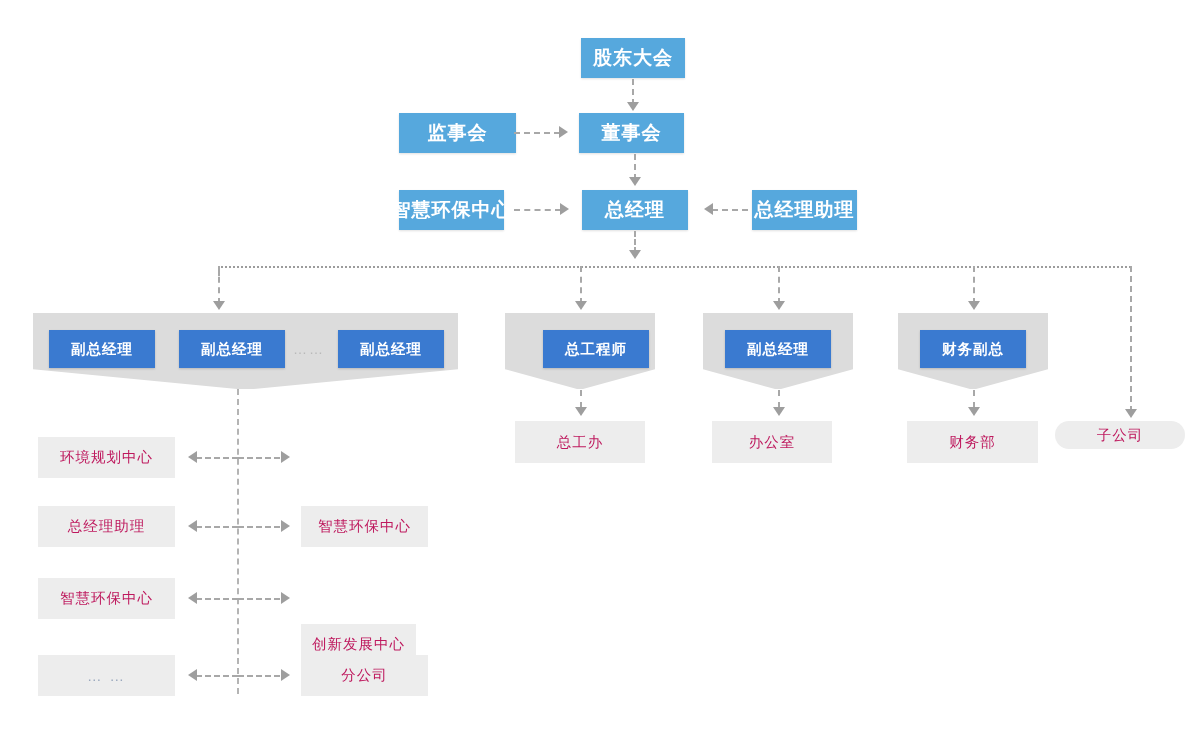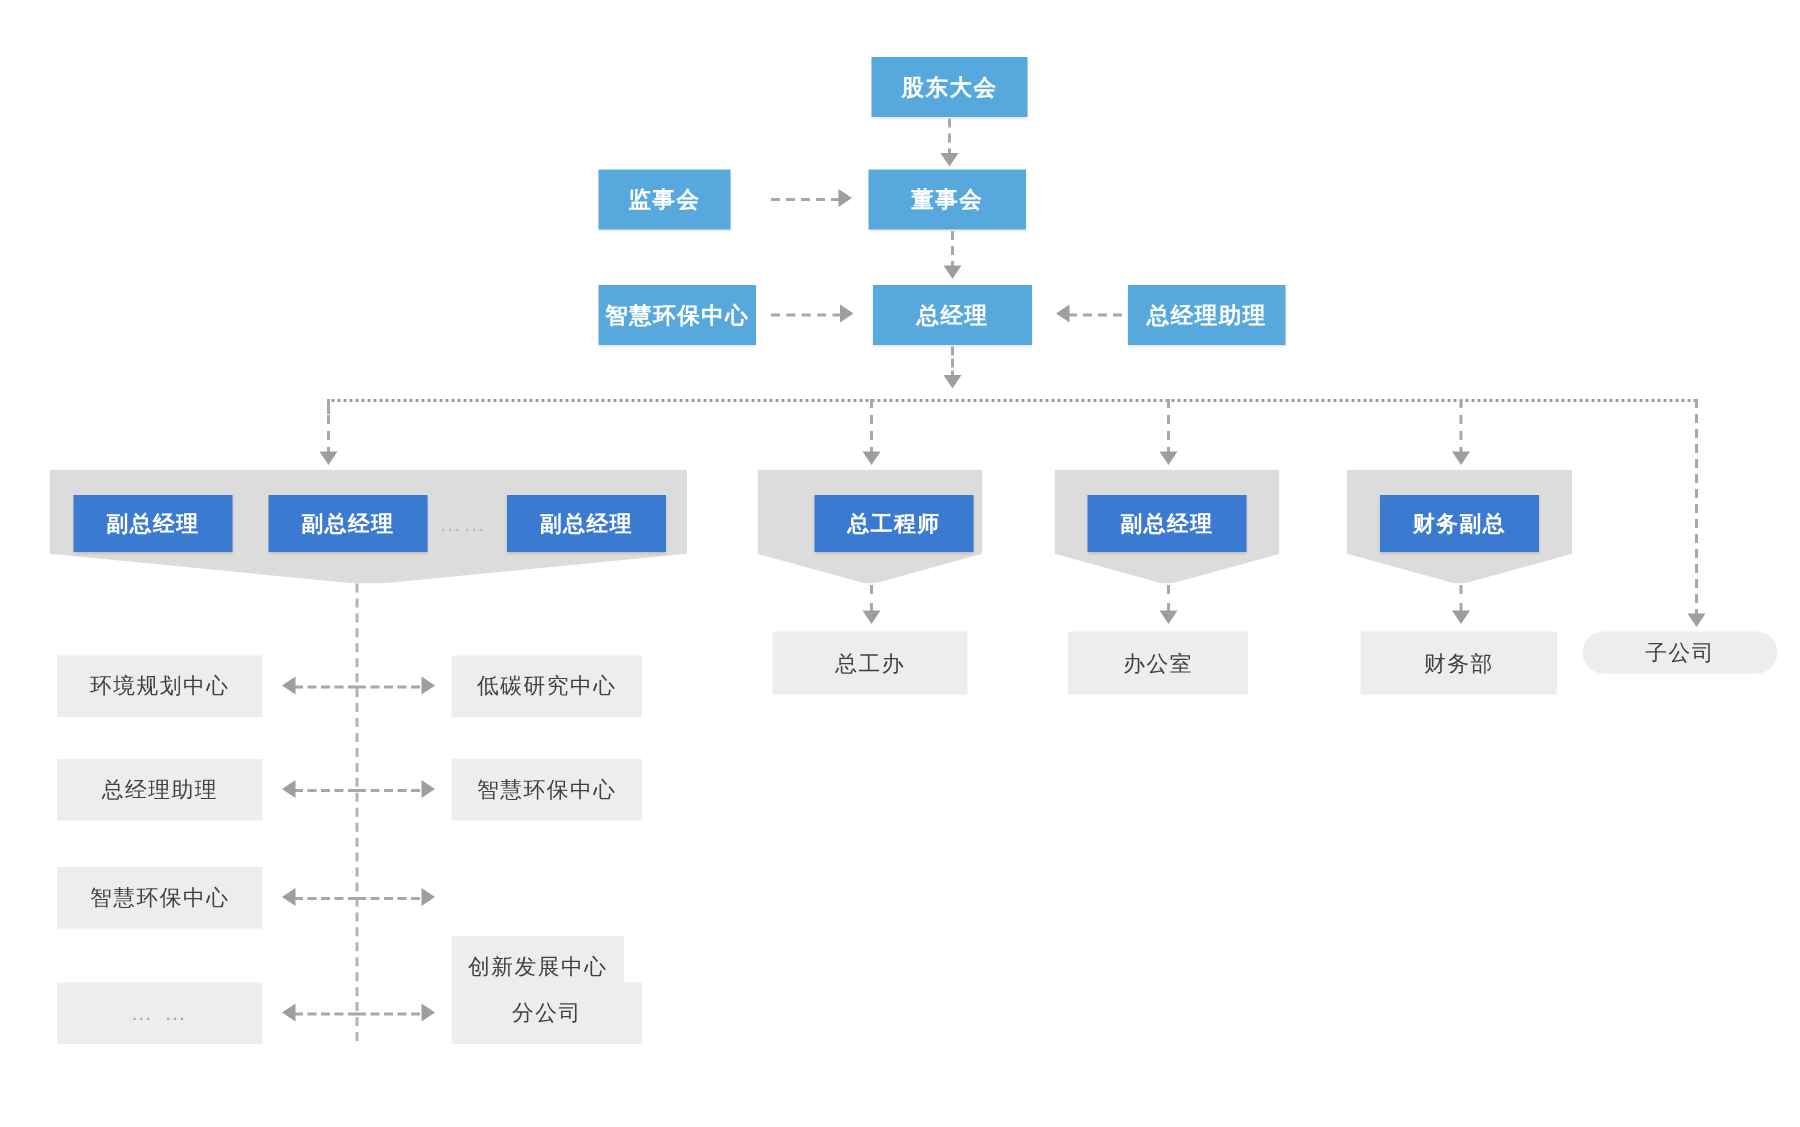--- a/index.html
+++ b/index.html
@@ -28,37 +28,37 @@
     box-sizing: border-box;
     letter-spacing: 1px;
     white-space: nowrap;
   }
 
   
   .node.exec {
     background: #56a8dd;
     color: #ffffff;
     font-weight: bold;
-    font-size: 15px;
+    font-size: 19px;
     box-shadow: 0 1px 2px rgba(0,0,0,0.12);
   }
 
   
   .node.mid {
     background: #3a7ad0;
     color: #ffffff;
     font-weight: bold;
     font-size: 14.5px;
     box-shadow: 0 1px 2px rgba(0,0,0,0.16);
   }
 
   
   .node.dept {
     background: #ededed;
-    color: #404040;
+    color: #be185d;
     font-weight: normal;
     font-size: 14.5px;
   }
   .node.dept.muted {
     color: #9aa8bd;
     letter-spacing: 2px;
   }
 
   
   .banner {
@@ -123,21 +123,21 @@
 </head>
 <body>
 
 <div id="canvas">
 
   <div class="node exec" style="left:581px; top:38px; width:104px; height:40px;">股东大会</div>
 
   <div class="vline" style="left:632px; top:79px; height:26px;"></div>
   <div class="arrow-down" style="left:627px; top:102px;"></div>
 
-  <div class="node exec" style="left:399px; top:113px; width:88px; height:40px;">监事会</div>
+  <div class="node exec" style="left:399px; top:113px; width:117px; height:40px;">监事会</div>
 
   <div class="node exec" style="left:579px; top:113px; width:105px; height:40px;">董事会</div>
 
   <div class="hline" style="left:514px; top:132px; width:46px;"></div>
   <div class="arrow-right" style="left:559px; top:126px;"></div>
 
   <div class="vline" style="left:634px; top:154px; height:26px;"></div>
   <div class="arrow-down" style="left:629px; top:177px;"></div>
 
   <div class="node exec" style="left:399px; top:190px; width:105px; height:40px;">智慧环保中心</div>
@@ -204,21 +204,20 @@
   <div class="node dept" style="left:907px; top:421px; width:131px; height:42px;">财务部</div>
   <div class="node dept" style="left:1055px; top:421px; width:130px; height:28px;border-radius:21px;">子公司</div>
 
   <div class="vline thin" style="left:237px; top:389px; height:305px;"></div>
 
   <div class="node dept" style="left:38px; top:437px; width:137px; height:41px;">环境规划中心</div>
   <div class="hline" style="left:196px; top:457px; width:42px;"></div>
   <div class="arrow-left" style="left:188px; top:451px;"></div>
   <div class="hline" style="left:238px; top:457px; width:42px;"></div>
   <div class="arrow-right" style="left:281px; top:451px;"></div>
-  <div class="node dept" style="left:301px; top:437px; width:127px; height:41px;">低碳研究中心</div>
 
   <div class="node dept" style="left:38px; top:506px; width:137px; height:41px;">总经理助理</div>
   <div class="hline" style="left:196px; top:526px; width:42px;"></div>
   <div class="arrow-left" style="left:188px; top:520px;"></div>
   <div class="hline" style="left:238px; top:526px; width:42px;"></div>
   <div class="arrow-right" style="left:281px; top:520px;"></div>
   <div class="node dept" style="left:301px; top:506px; width:127px; height:41px;">智慧环保中心</div>
 
   <div class="node dept" style="left:38px; top:578px; width:137px; height:41px;">智慧环保中心</div>
   <div class="hline" style="left:196px; top:598px; width:42px;"></div>

